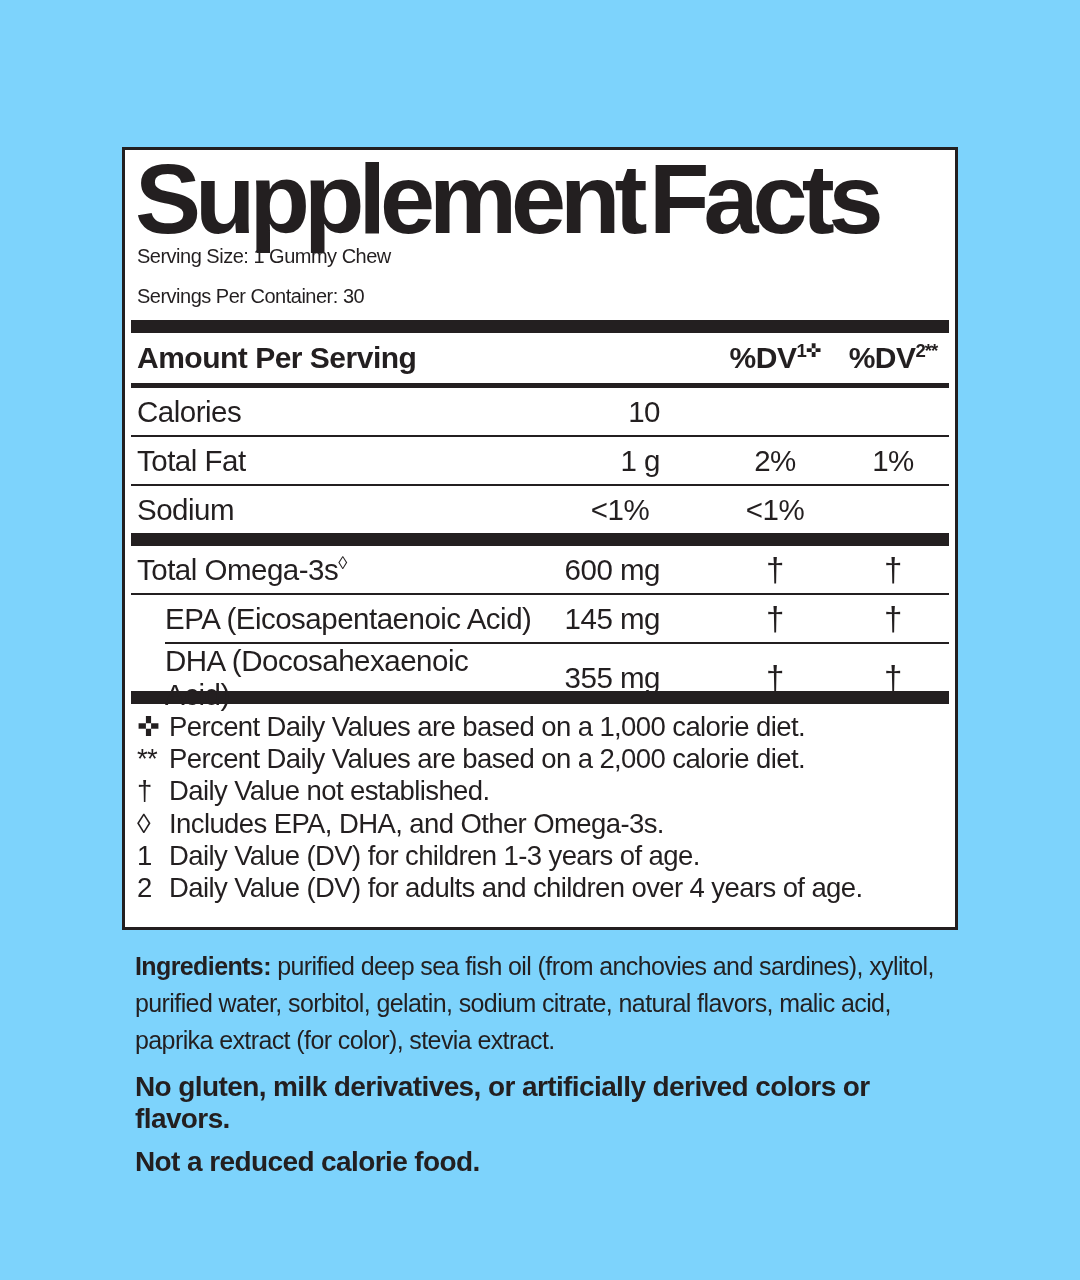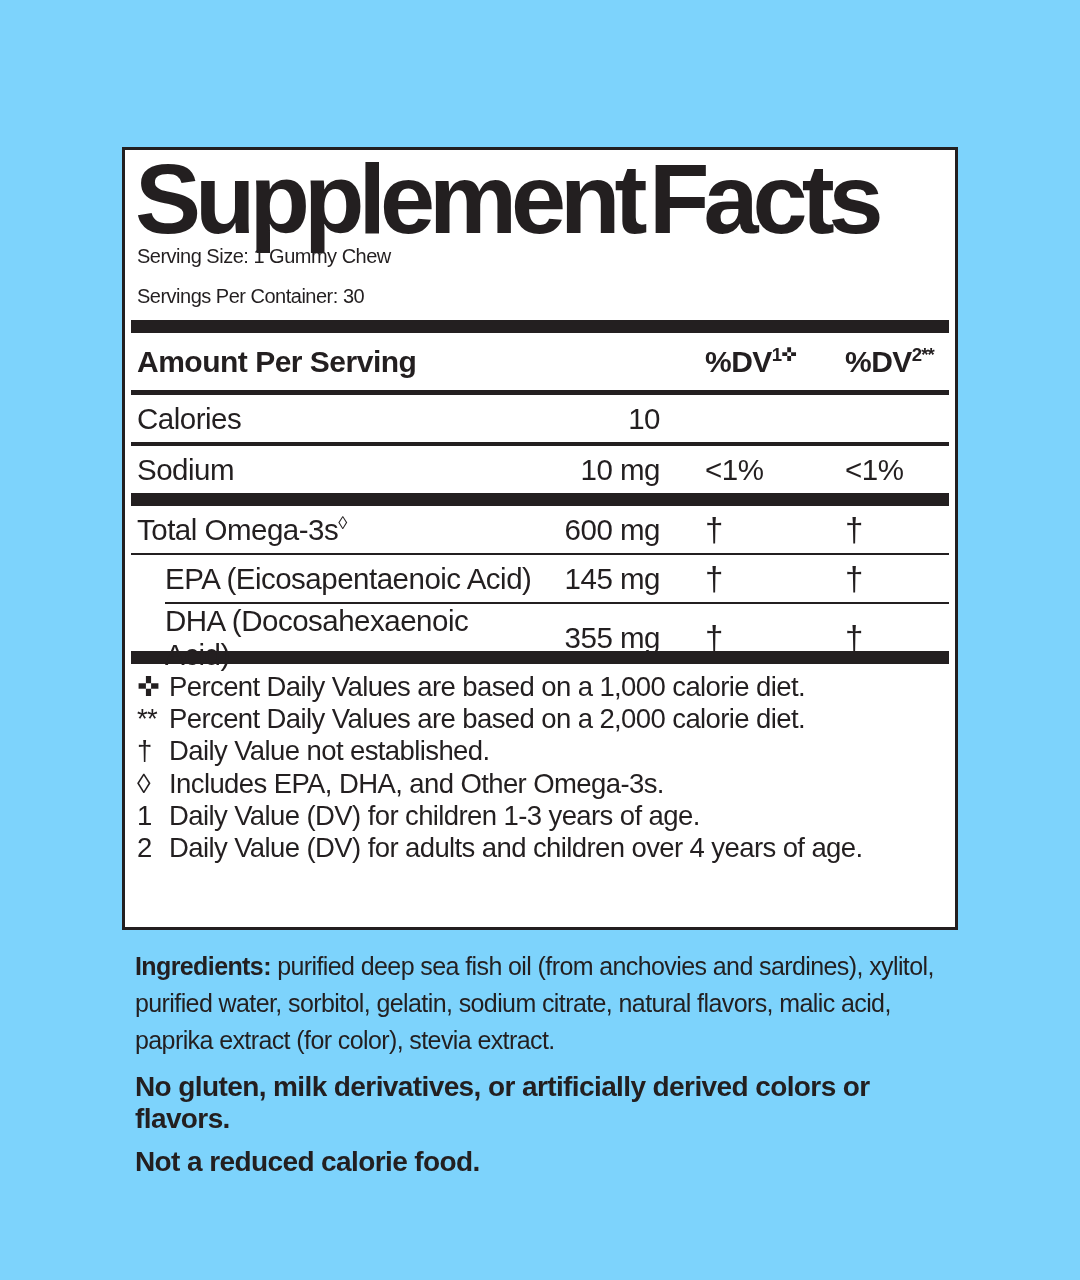--- a/index.html
+++ b/index.html
@@ -49,24 +49,24 @@
 
   .grid-row {
     display: grid;
     grid-template-columns: 1fr 170px 140px 96px;
     align-items: center;
     padding: 0 14px 0 12px;
     height: 47px;
     font-size: 29.5px;
     letter-spacing: -0.5px;
   }
-  .grid-row.header-row { height: 57px; font-weight: bold; font-size: 30px; }
+  .grid-row.header-row { height: 50px; font-weight: bold; font-size: 30px; }
   .header-row .col-name { grid-column: 1 / 3; }
   .col-amount { text-align: right; padding-right: 45px; white-space: nowrap; }
-  .col-dv { }
+  .col-dv { text-align: center; }
   .col-dv.dagger { font-size: 33px; }
   .grid-row.indent .col-name { padding-left: 28px; }
   sup { font-size: 62%; vertical-align: super; line-height: 0; letter-spacing: -1px; }
 
   
   .footnotes { padding: 7px 12px 6px 12px; }
   .fn-line {
     display: flex;
     font-size: 27.5px;
     line-height: 32.2px;
@@ -119,25 +119,30 @@
     <div class="sep-med"></div>
 
     <div class="grid-row">
       <div class="col-name">Calories</div>
       <div class="col-amount">10</div>
       <div class="col-dv"></div>
       <div class="col-dv"></div>
     </div>
     <div class="sep"></div>
 
+    <div class="grid-row">
+      <div class="col-name">Total Fat</div>
+      <div class="col-amount">1 g</div>
+      <div class="col-dv">2%</div>
+      <div class="col-dv">1%</div>
+    </div>
     <div class="sep"></div>
 
     <div class="grid-row">
       <div class="col-name">Sodium</div>
-      <div class="col-amount">10 mg</div>
       <div class="col-dv">&lt;1%</div>
       <div class="col-dv">&lt;1%</div>
     </div>
 
     <div class="bar"></div>
 
     <div class="grid-row">
       <div class="col-name"><span>Total Omega-3s</span><sup>◊</sup></div>
       <div class="col-amount">600 mg</div>
       <div class="col-dv dagger">†</div>

